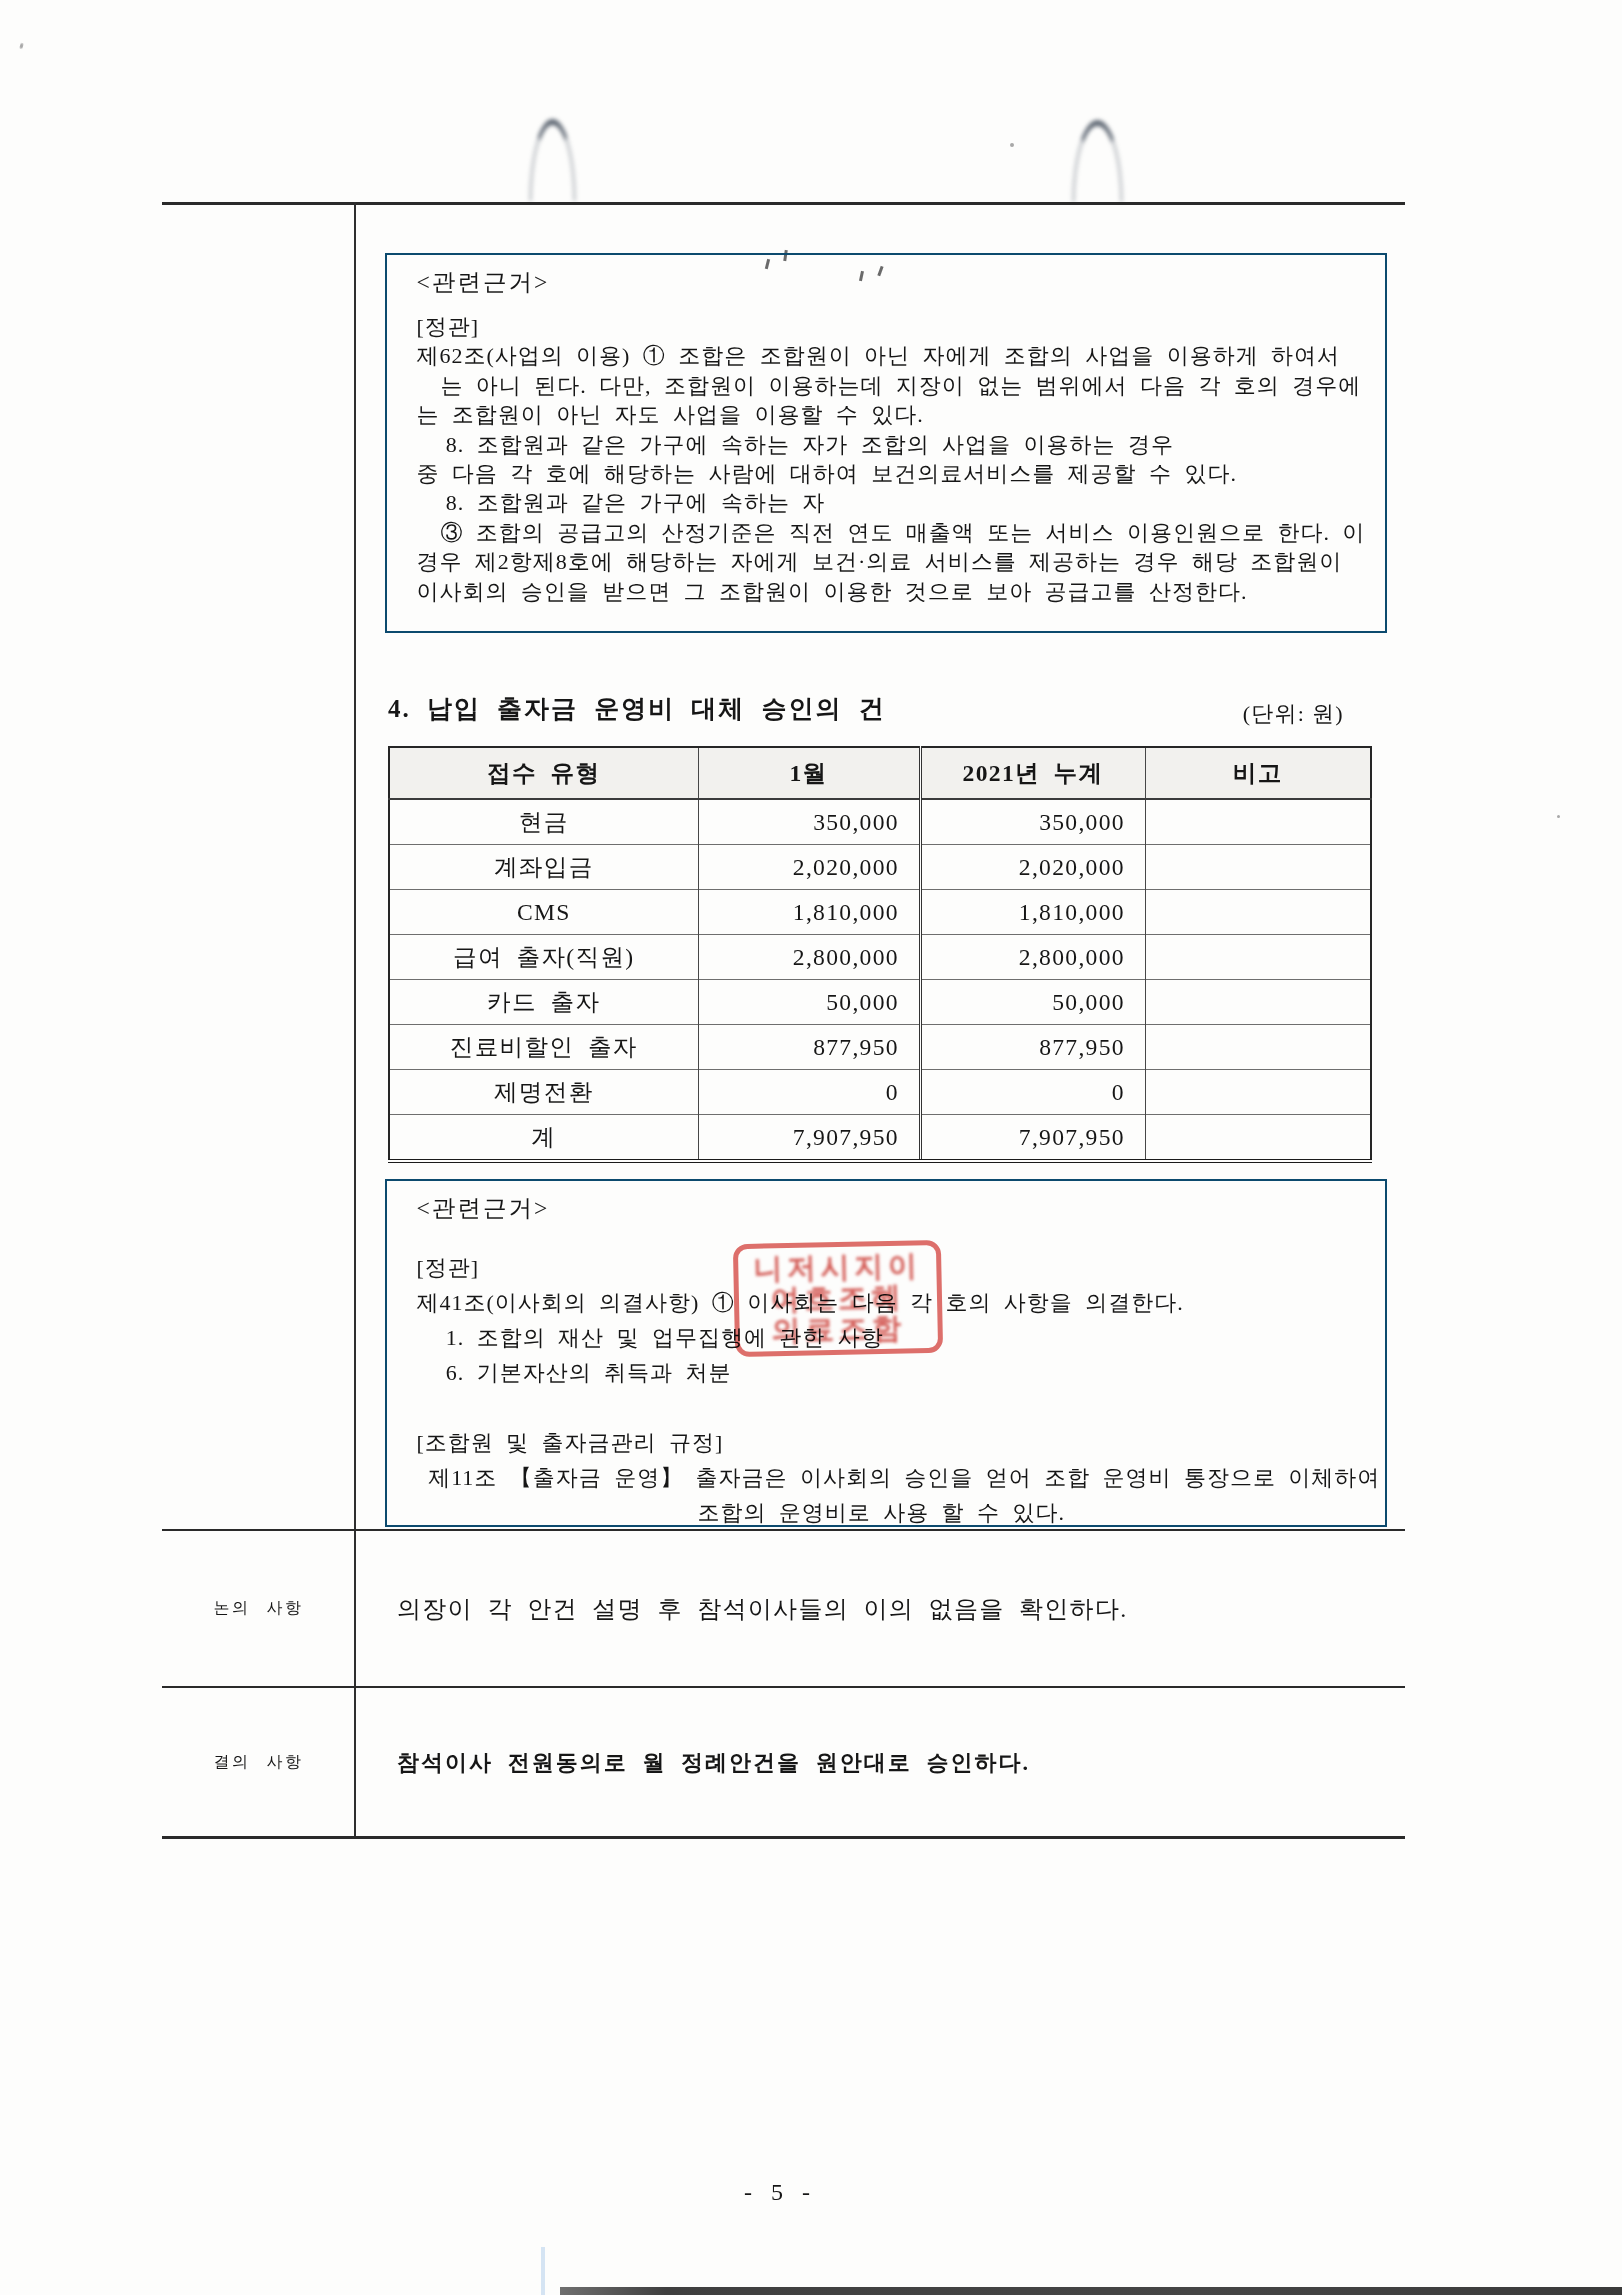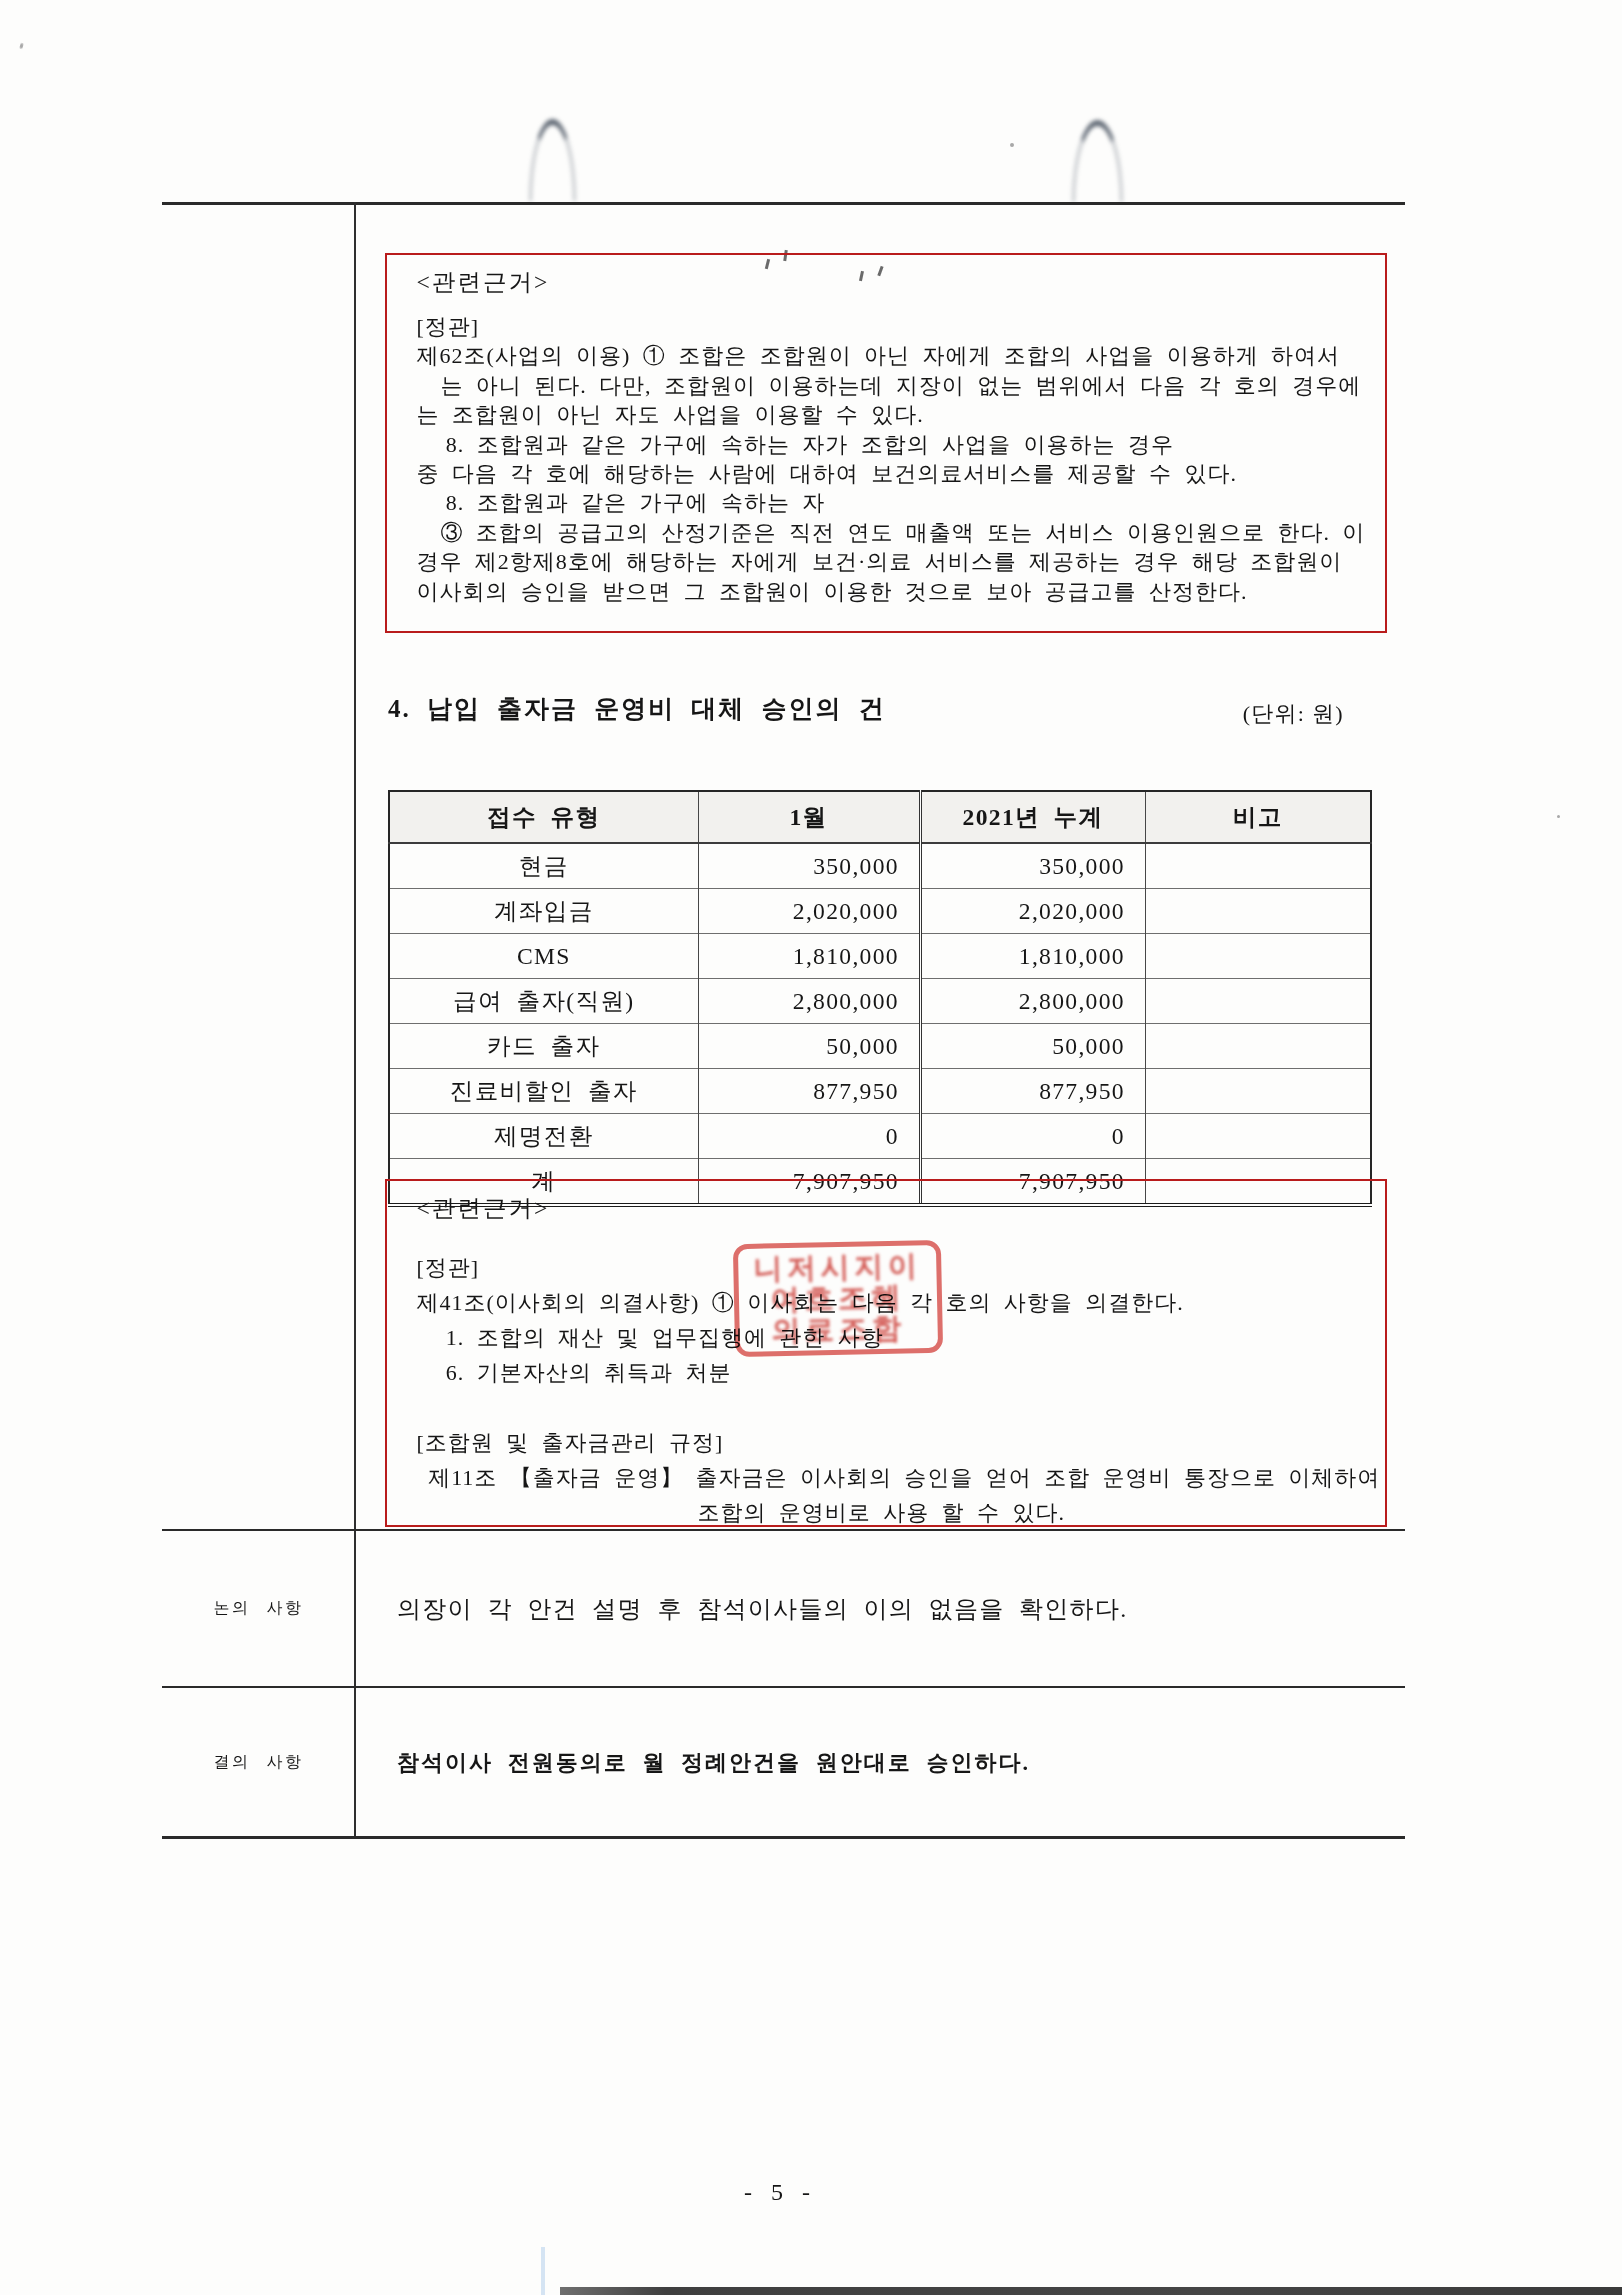--- a/index.html
+++ b/index.html
@@ -5,39 +5,39 @@
   html,body{margin:0;padding:0;background:#ffffff;}
   #page{
     position:relative;width:1623px;height:2295px;background:#fdfdfc;overflow:hidden;
     font-family:"Liberation Serif","DejaVu Serif",serif;color:#161616;
   }
   
   .hrule{position:absolute;background:#2a2a2a;}
   .vrule{position:absolute;background:#2e2e2e;}
   
   .refbox{
-    position:absolute;border:2px solid #b91c1c;background:transparent;
+    position:absolute;border:2px solid #0c4a6e;background:transparent;
     padding:10.5px 29.4px 0 29.4px;box-sizing:border-box;
   }
   .refbox-title{font-size:23.6px;letter-spacing:2px;font-weight:500;}
   .b1lines{margin-top:14.4px;}
   .b2lines{margin-top:26px;}
   .bline{min-height:29.4px;line-height:29.4px;font-size:22px;letter-spacing:1px;word-spacing:5.9px;white-space:nowrap;}
   .bline2{min-height:35px;line-height:35px;font-size:22px;letter-spacing:1px;word-spacing:5.9px;white-space:nowrap;}
   
   .agenda-heading{
     position:absolute;left:388px;top:692px;font-size:25px;font-weight:600;
     letter-spacing:2px;word-spacing:7.9px;white-space:nowrap;
   }
   .unit-label{
     position:absolute;left:1112px;top:699px;width:232px;text-align:right;
     font-size:22px;letter-spacing:1.3px;white-space:nowrap;
   }
   
-  .fund-table-wrap{position:absolute;left:388px;top:746px;margin-top:44px;}
+  .fund-table-wrap{position:absolute;left:388px;top:746px;}
   table.fund{
     border-collapse:collapse;table-layout:fixed;width:983px;
     border:2.6px solid #262626;border-bottom:4.6px double #1b1b1b;
   }
   table.fund th,table.fund td{
     font-size:23.6px;letter-spacing:1.3px;font-weight:500;
     overflow:hidden;white-space:nowrap;padding:0;
   }
   table.fund th{height:50px;background:#f2f1ee;border-bottom:2px solid #3c3c3c;text-align:center;font-weight:600;word-spacing:6.5px;}
   table.fund td{height:44px;border-top:1.3px solid #6e6e6e;}

